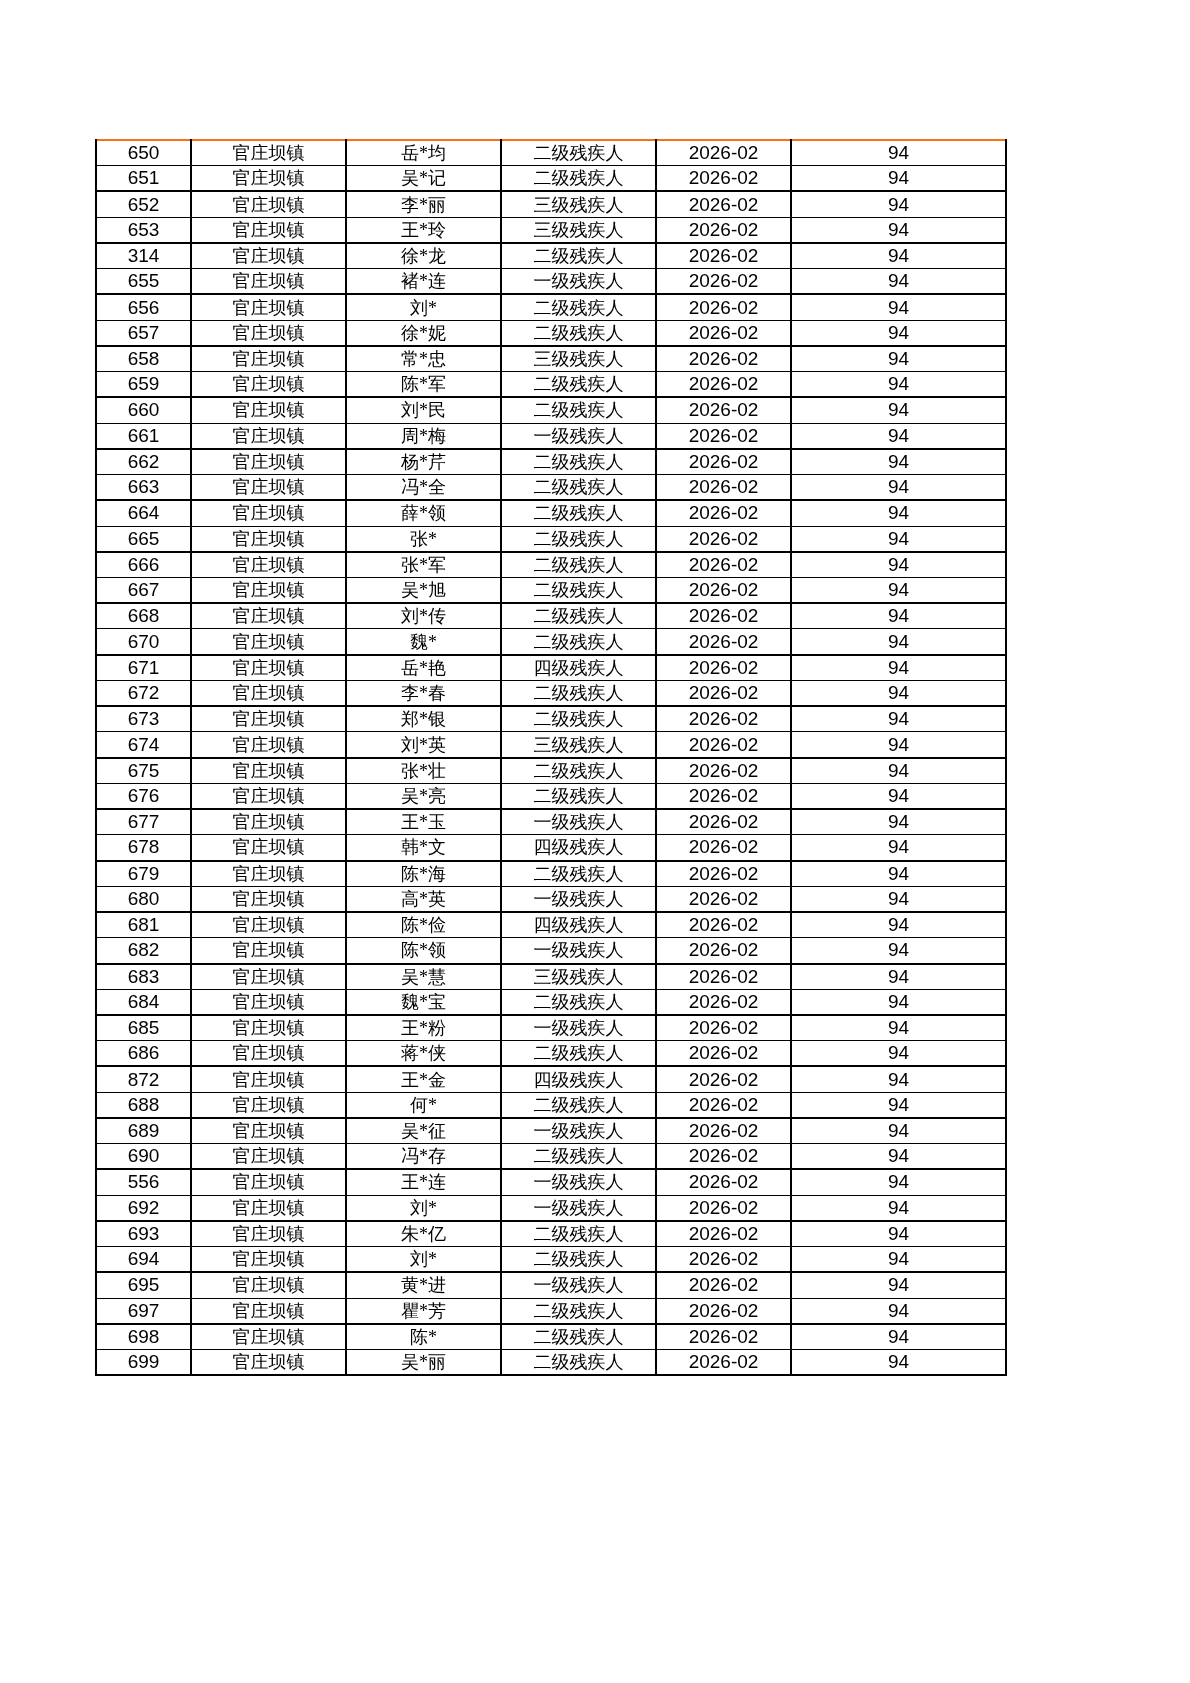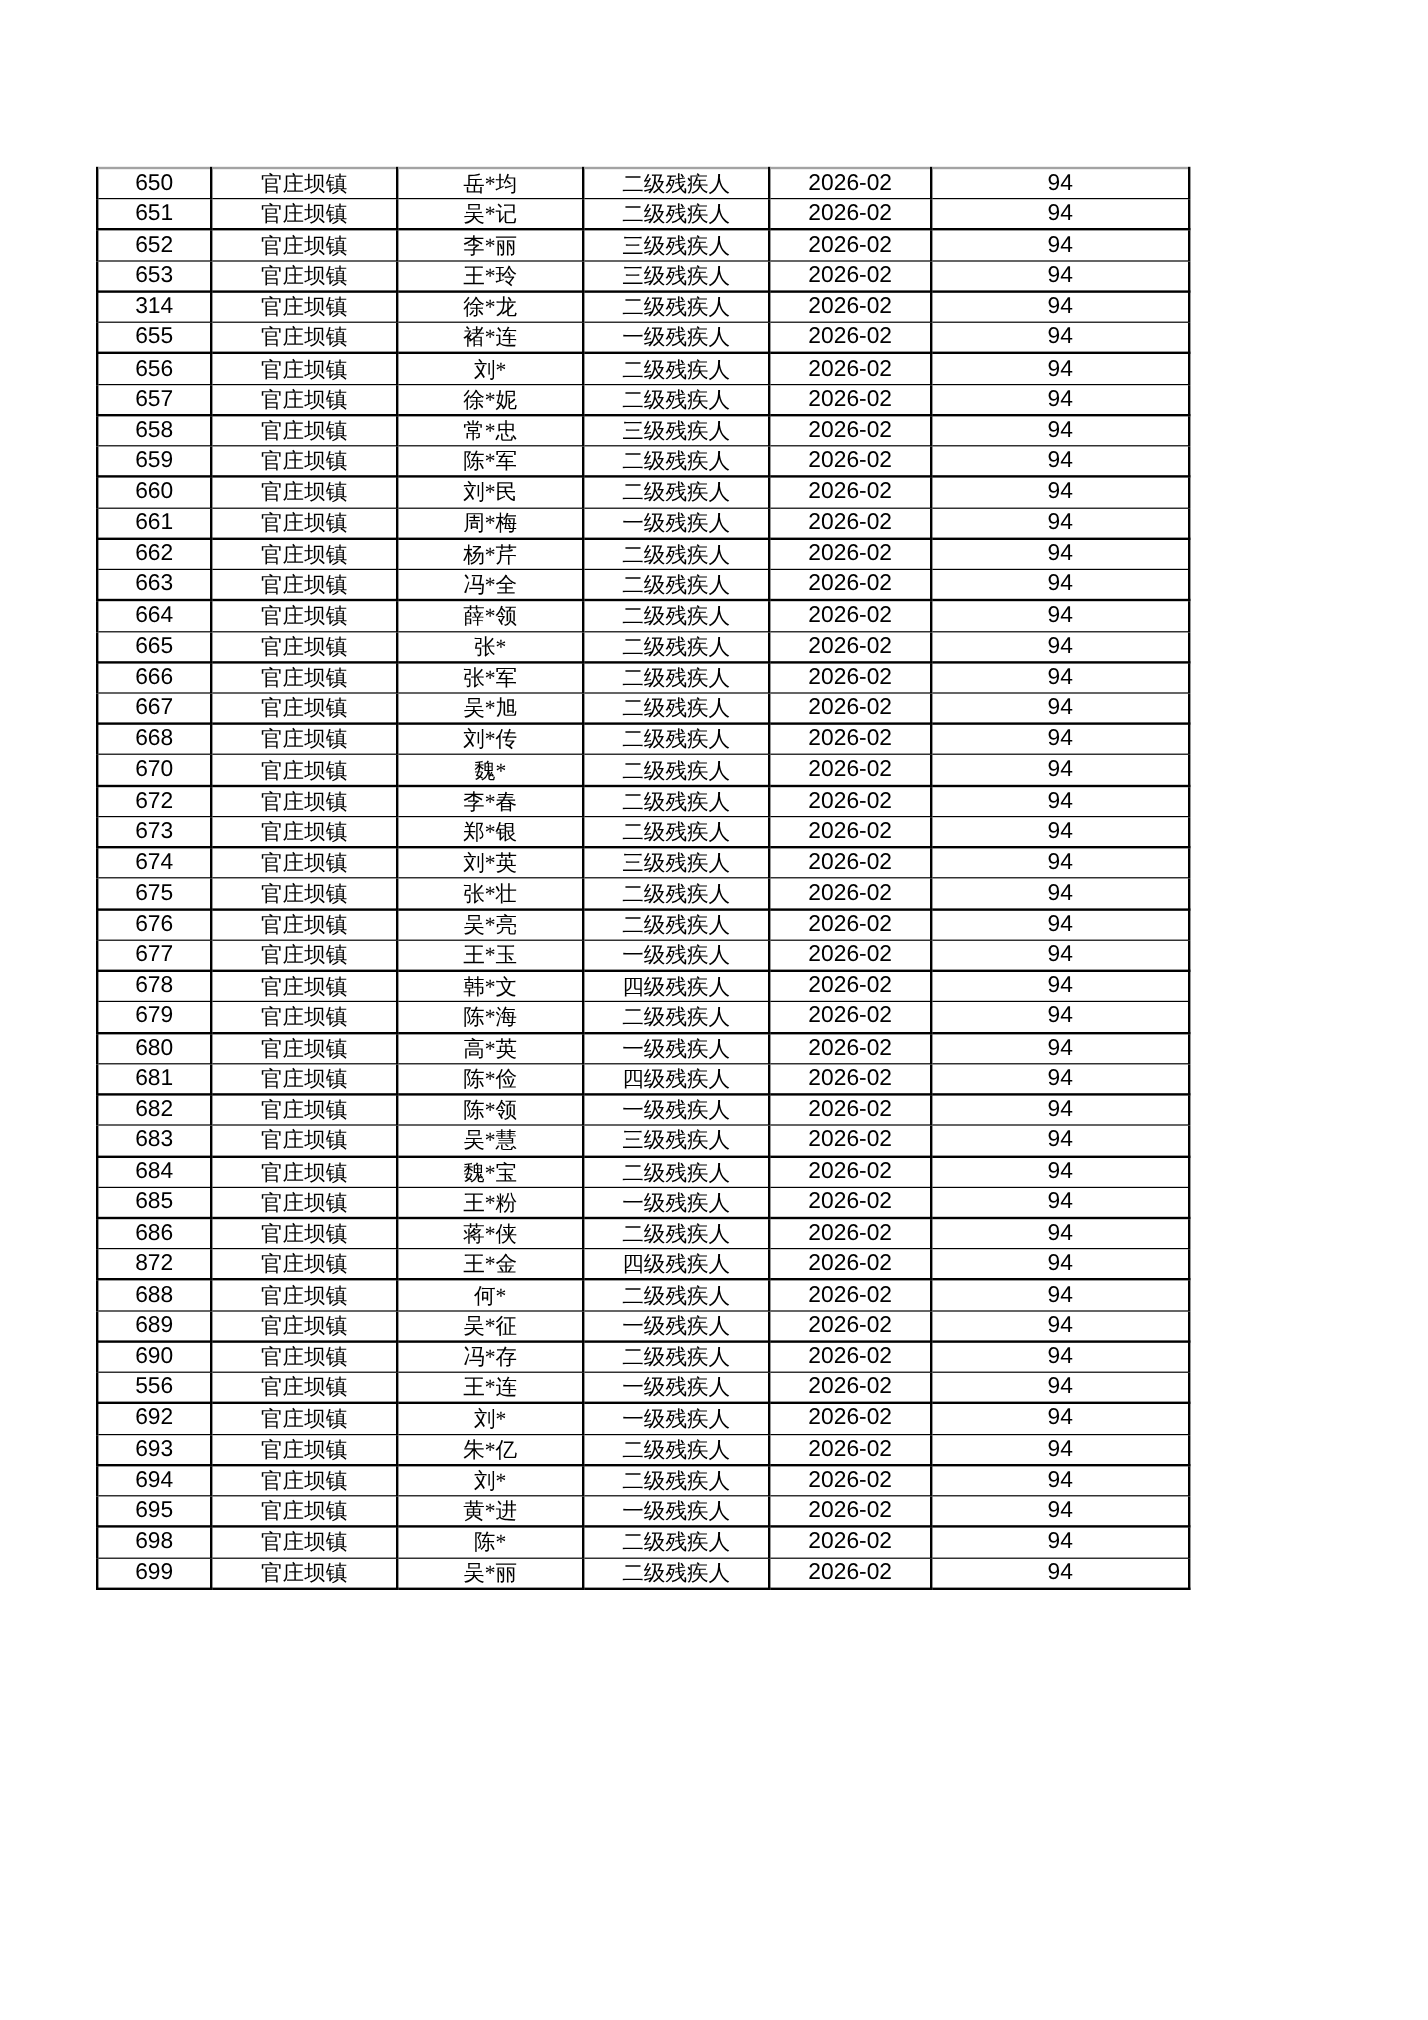--- a/index.html
+++ b/index.html
@@ -11,26 +11,26 @@
     position: relative;
     width: 1190px;
     height: 1683px;
     background: #ffffff;
     overflow: hidden;
     font-family: "Liberation Sans", sans-serif;
     color: #000000;
   }
   table.roster {
     position: absolute;
-    left: 80px;
+    left: 95px;
     top: 139px;
     width: 910px;
     border-collapse: collapse;
     table-layout: fixed;
-    border: 2px solid #a3a3a3;
+    border: 2px solid #f97316;
   }
   table.roster td {
     border-left: 2px solid #000000;
     border-right: 2px solid #000000;
     border-top: 1px solid #000000;
     border-bottom: 1px solid #000000;
     padding: 0;
     text-align: center;
     vertical-align: middle;
     white-space: nowrap;
@@ -223,20 +223,28 @@
         </tr>
         <tr>
           <td class="c0">670</td>
           <td class="c1">官庄坝镇</td>
           <td class="c2">魏*</td>
           <td class="c3">二级残疾人</td>
           <td class="c4">2026-02</td>
           <td class="c5">94</td>
         </tr>
         <tr>
+          <td class="c0">671</td>
+          <td class="c1">官庄坝镇</td>
+          <td class="c2">岳*艳</td>
+          <td class="c3">四级残疾人</td>
+          <td class="c4">2026-02</td>
+          <td class="c5">94</td>
+        </tr>
+        <tr>
           <td class="c0">672</td>
           <td class="c1">官庄坝镇</td>
           <td class="c2">李*春</td>
           <td class="c3">二级残疾人</td>
           <td class="c4">2026-02</td>
           <td class="c5">94</td>
         </tr>
         <tr>
           <td class="c0">673</td>
           <td class="c1">官庄坝镇</td>
@@ -411,20 +419,28 @@
           <td class="c2">刘*</td>
           <td class="c3">二级残疾人</td>
           <td class="c4">2026-02</td>
           <td class="c5">94</td>
         </tr>
         <tr>
           <td class="c0">695</td>
           <td class="c1">官庄坝镇</td>
           <td class="c2">黄*进</td>
           <td class="c3">一级残疾人</td>
+          <td class="c4">2026-02</td>
+          <td class="c5">94</td>
+        </tr>
+        <tr>
+          <td class="c0">697</td>
+          <td class="c1">官庄坝镇</td>
+          <td class="c2">瞿*芳</td>
+          <td class="c3">二级残疾人</td>
           <td class="c4">2026-02</td>
           <td class="c5">94</td>
         </tr>
         <tr>
           <td class="c0">698</td>
           <td class="c1">官庄坝镇</td>
           <td class="c2">陈*</td>
           <td class="c3">二级残疾人</td>
           <td class="c4">2026-02</td>
           <td class="c5">94</td>

